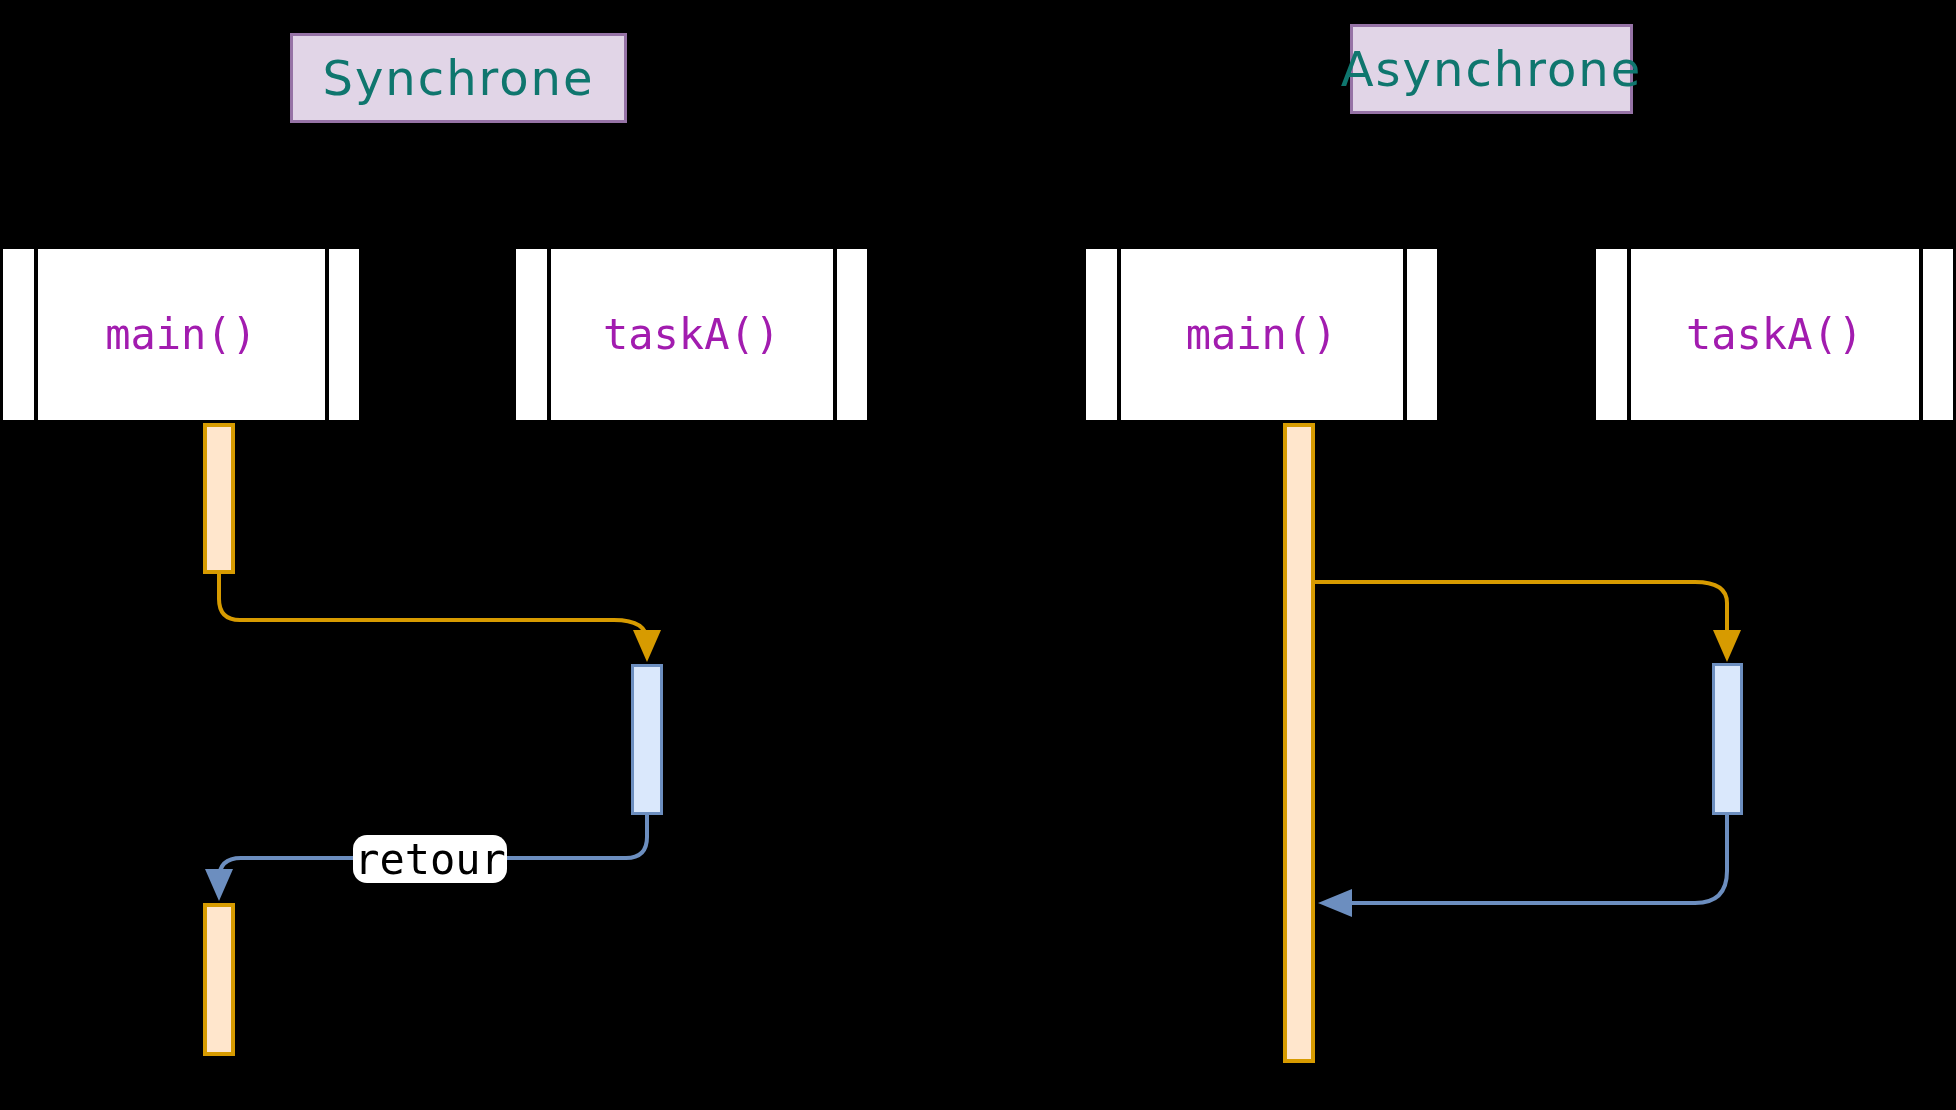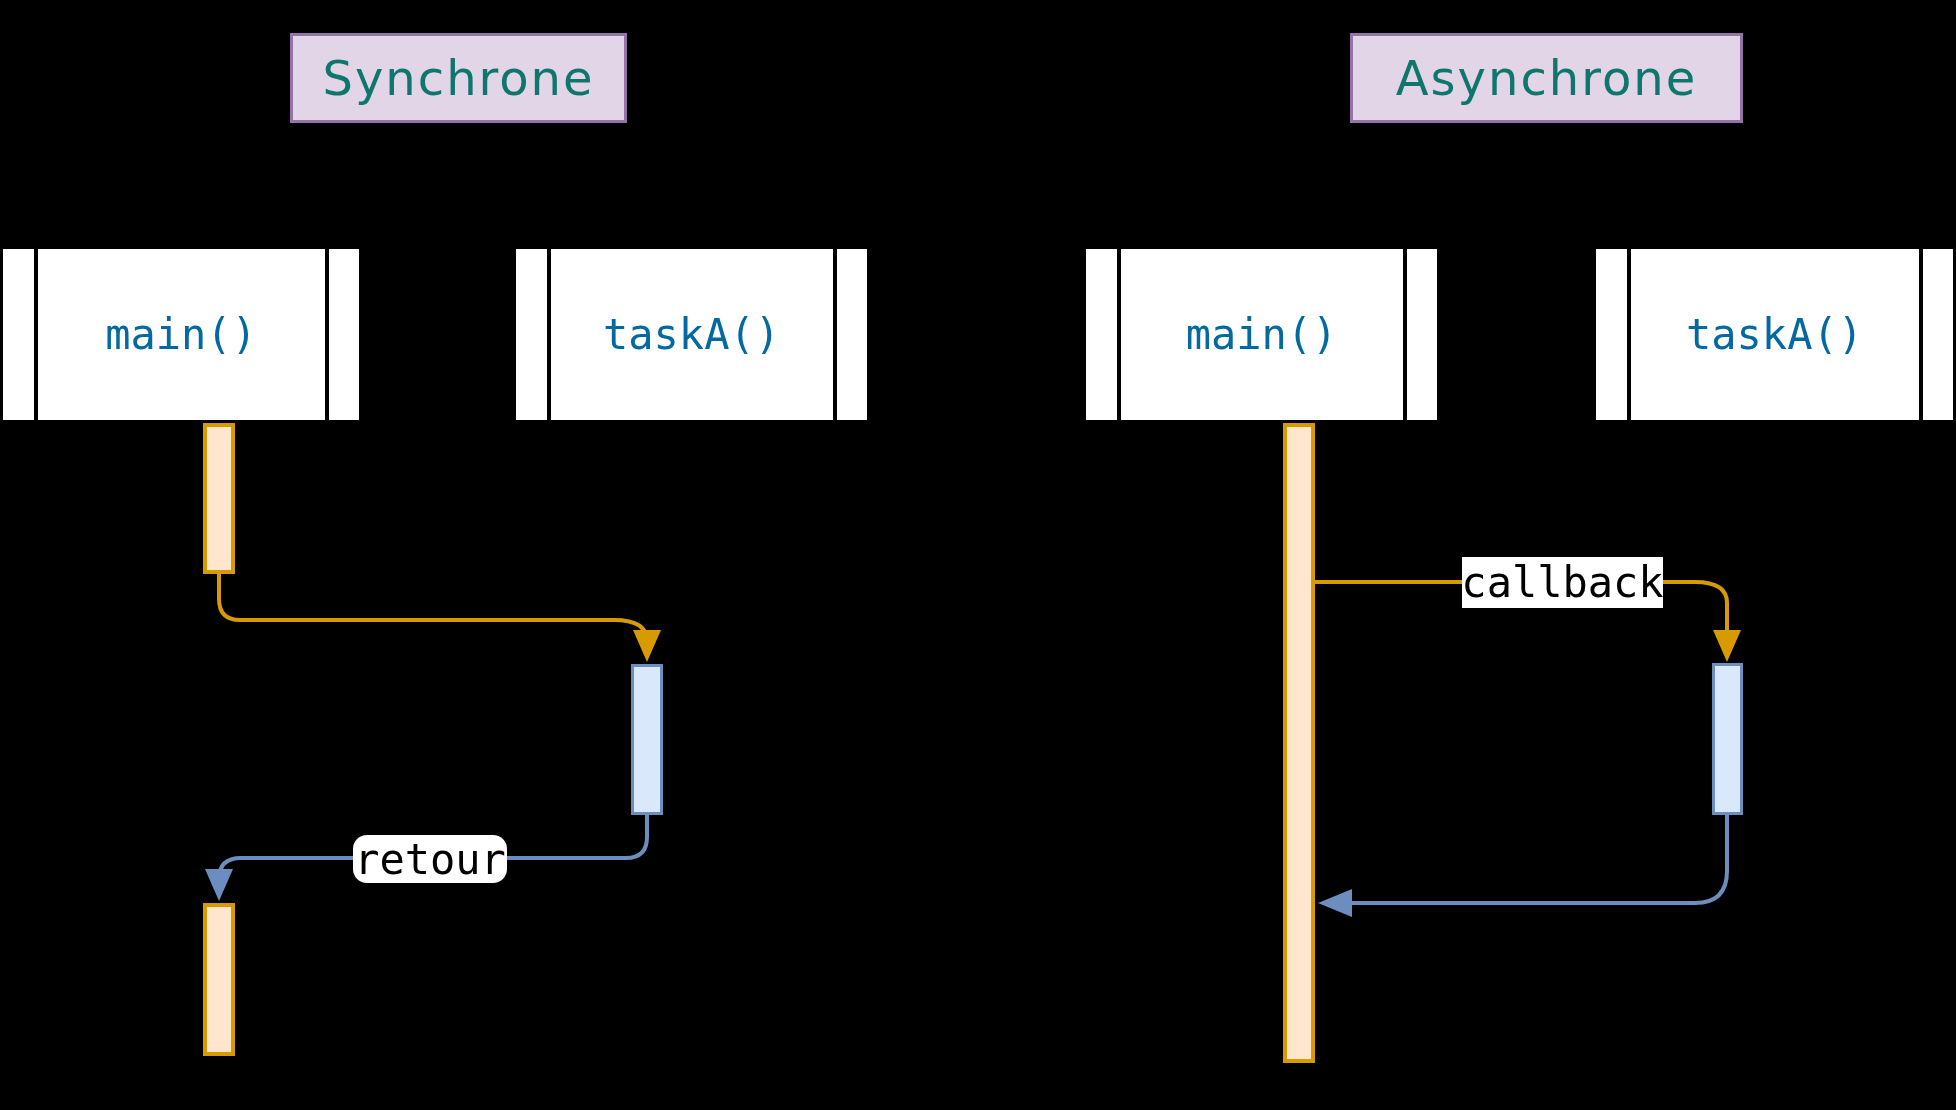--- a/index.html
+++ b/index.html
@@ -39,21 +39,21 @@
     background: #ffffff;
     border: 3px solid #000000;
     box-sizing: border-box;
     display: flex;
     align-items: center;
     justify-content: center;
   }
   .participant .label {
     font-family: "DejaVu Sans Mono", "Liberation Mono", monospace;
     font-size: 42px;
-    color: #0369a1;
+    color: #a21caf;
     white-space: nowrap;
   }
   .rail {
     position: absolute;
     top: 0;
     bottom: 0;
     width: 4px;
     background: #000000;
   }
   .rail.left  { left: 31px; }
@@ -103,21 +103,21 @@
     white-space: nowrap;
     z-index: 5;
   }
 </style>
 </head>
 <body>
 
 <div id="canvas">
 
   <div class="title-box" style="left:290px; top:33px; width:337px; height:90px;">Synchrone</div>
-  <div class="title-box" style="left:1350px; top:33px; width:393px; height:90px;">Asynchrone</div>
+  <div class="title-box" style="left:1350px; top:24px; width:283px; height:90px;">Asynchrone</div>
 
   <div class="participant" style="left:0px; width:362px;">
     <div class="rail left"></div>
     <div class="rail right"></div>
     <span class="label">main()</span>
   </div>
   <div class="participant" style="left:513px; width:357px;">
     <div class="rail left"></div>
     <div class="rail right"></div>
     <span class="label">taskA()</span>
@@ -150,15 +150,14 @@
     <polygon class="fill-blue" points="219,901 205,869 233,869"></polygon>
 
     <path class="stroke-orange" d="M 1315 582 L 1695 582 Q 1727 582 1727 603 L 1727 632"></path>
     <polygon class="fill-orange" points="1727,662 1713,630 1741,630"></polygon>
 
     <path class="stroke-blue" d="M 1727 815 L 1727 871 Q 1727 903 1695 903 L 1350 903"></path>
     <polygon class="fill-blue" points="1318,903 1352,889 1352,917"></polygon>
   </svg>
 
   <div class="msg-label" style="left:353px; top:835px; width:154px; height:48px;border-radius:14px;">retour</div>
-  <div class="msg-label" style="left:1462px; top:557px; width:201px; height:51px;">callback</div>
 
 </div>
 
 </body></html>

